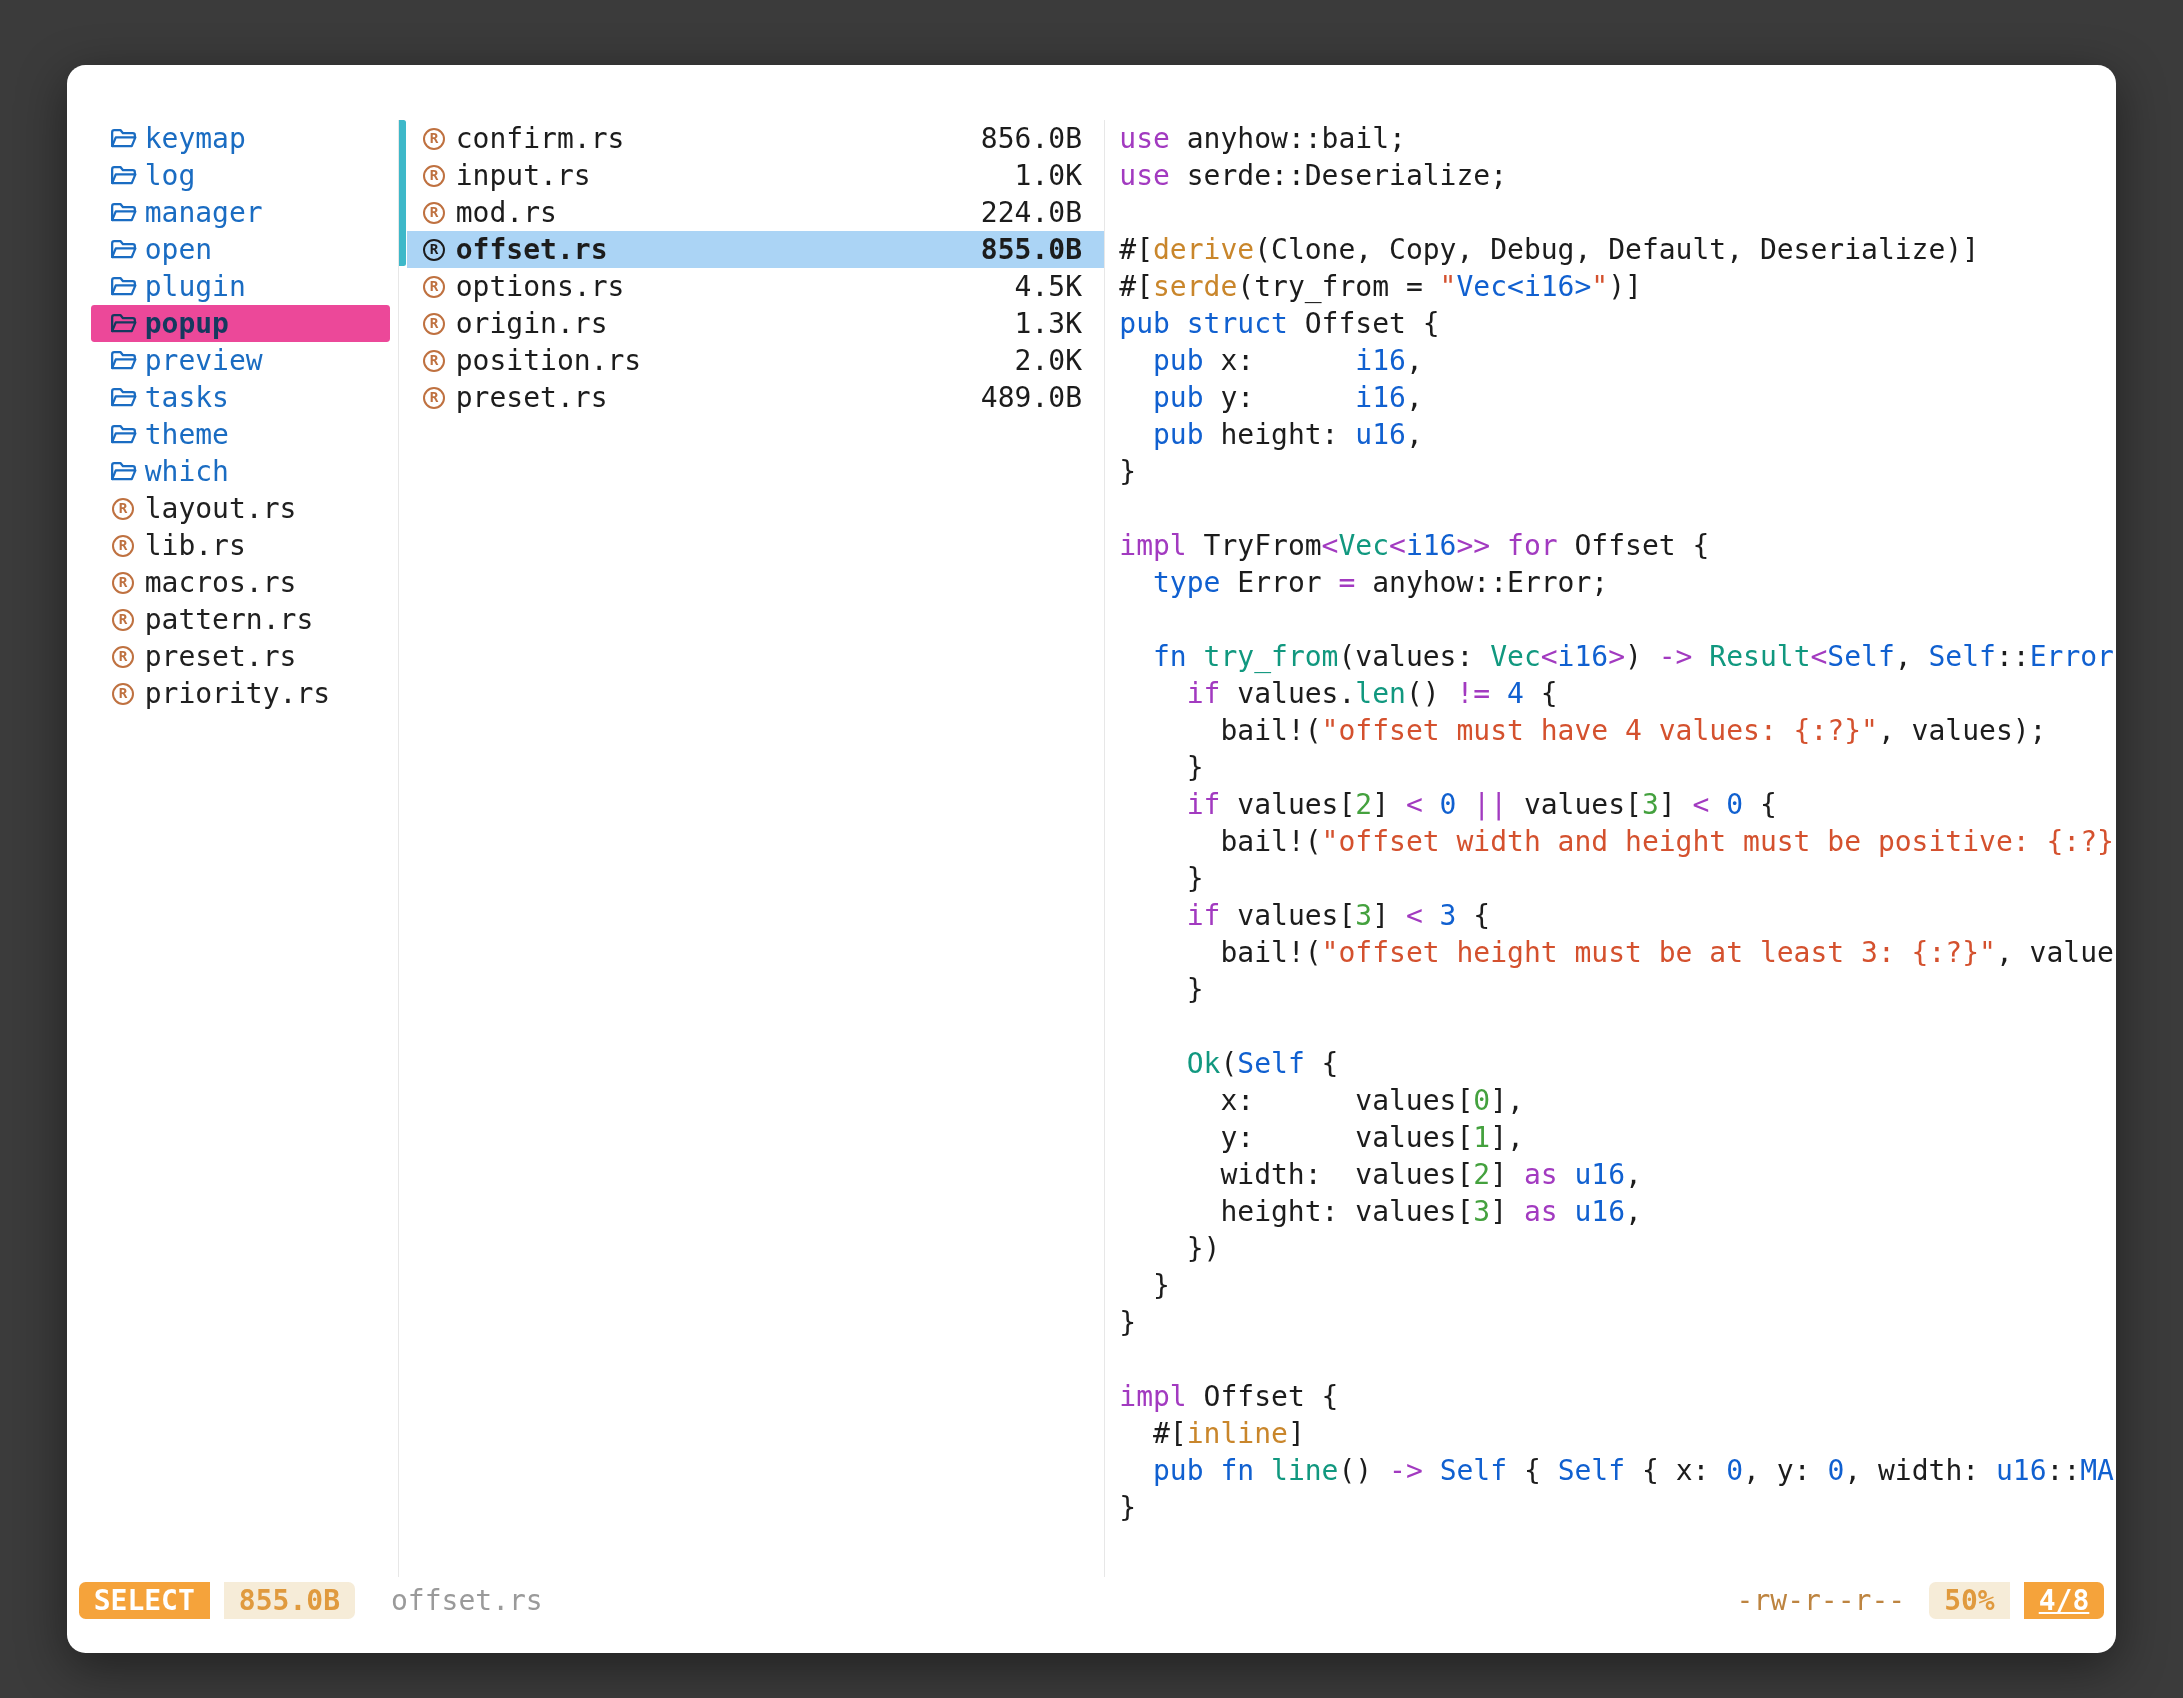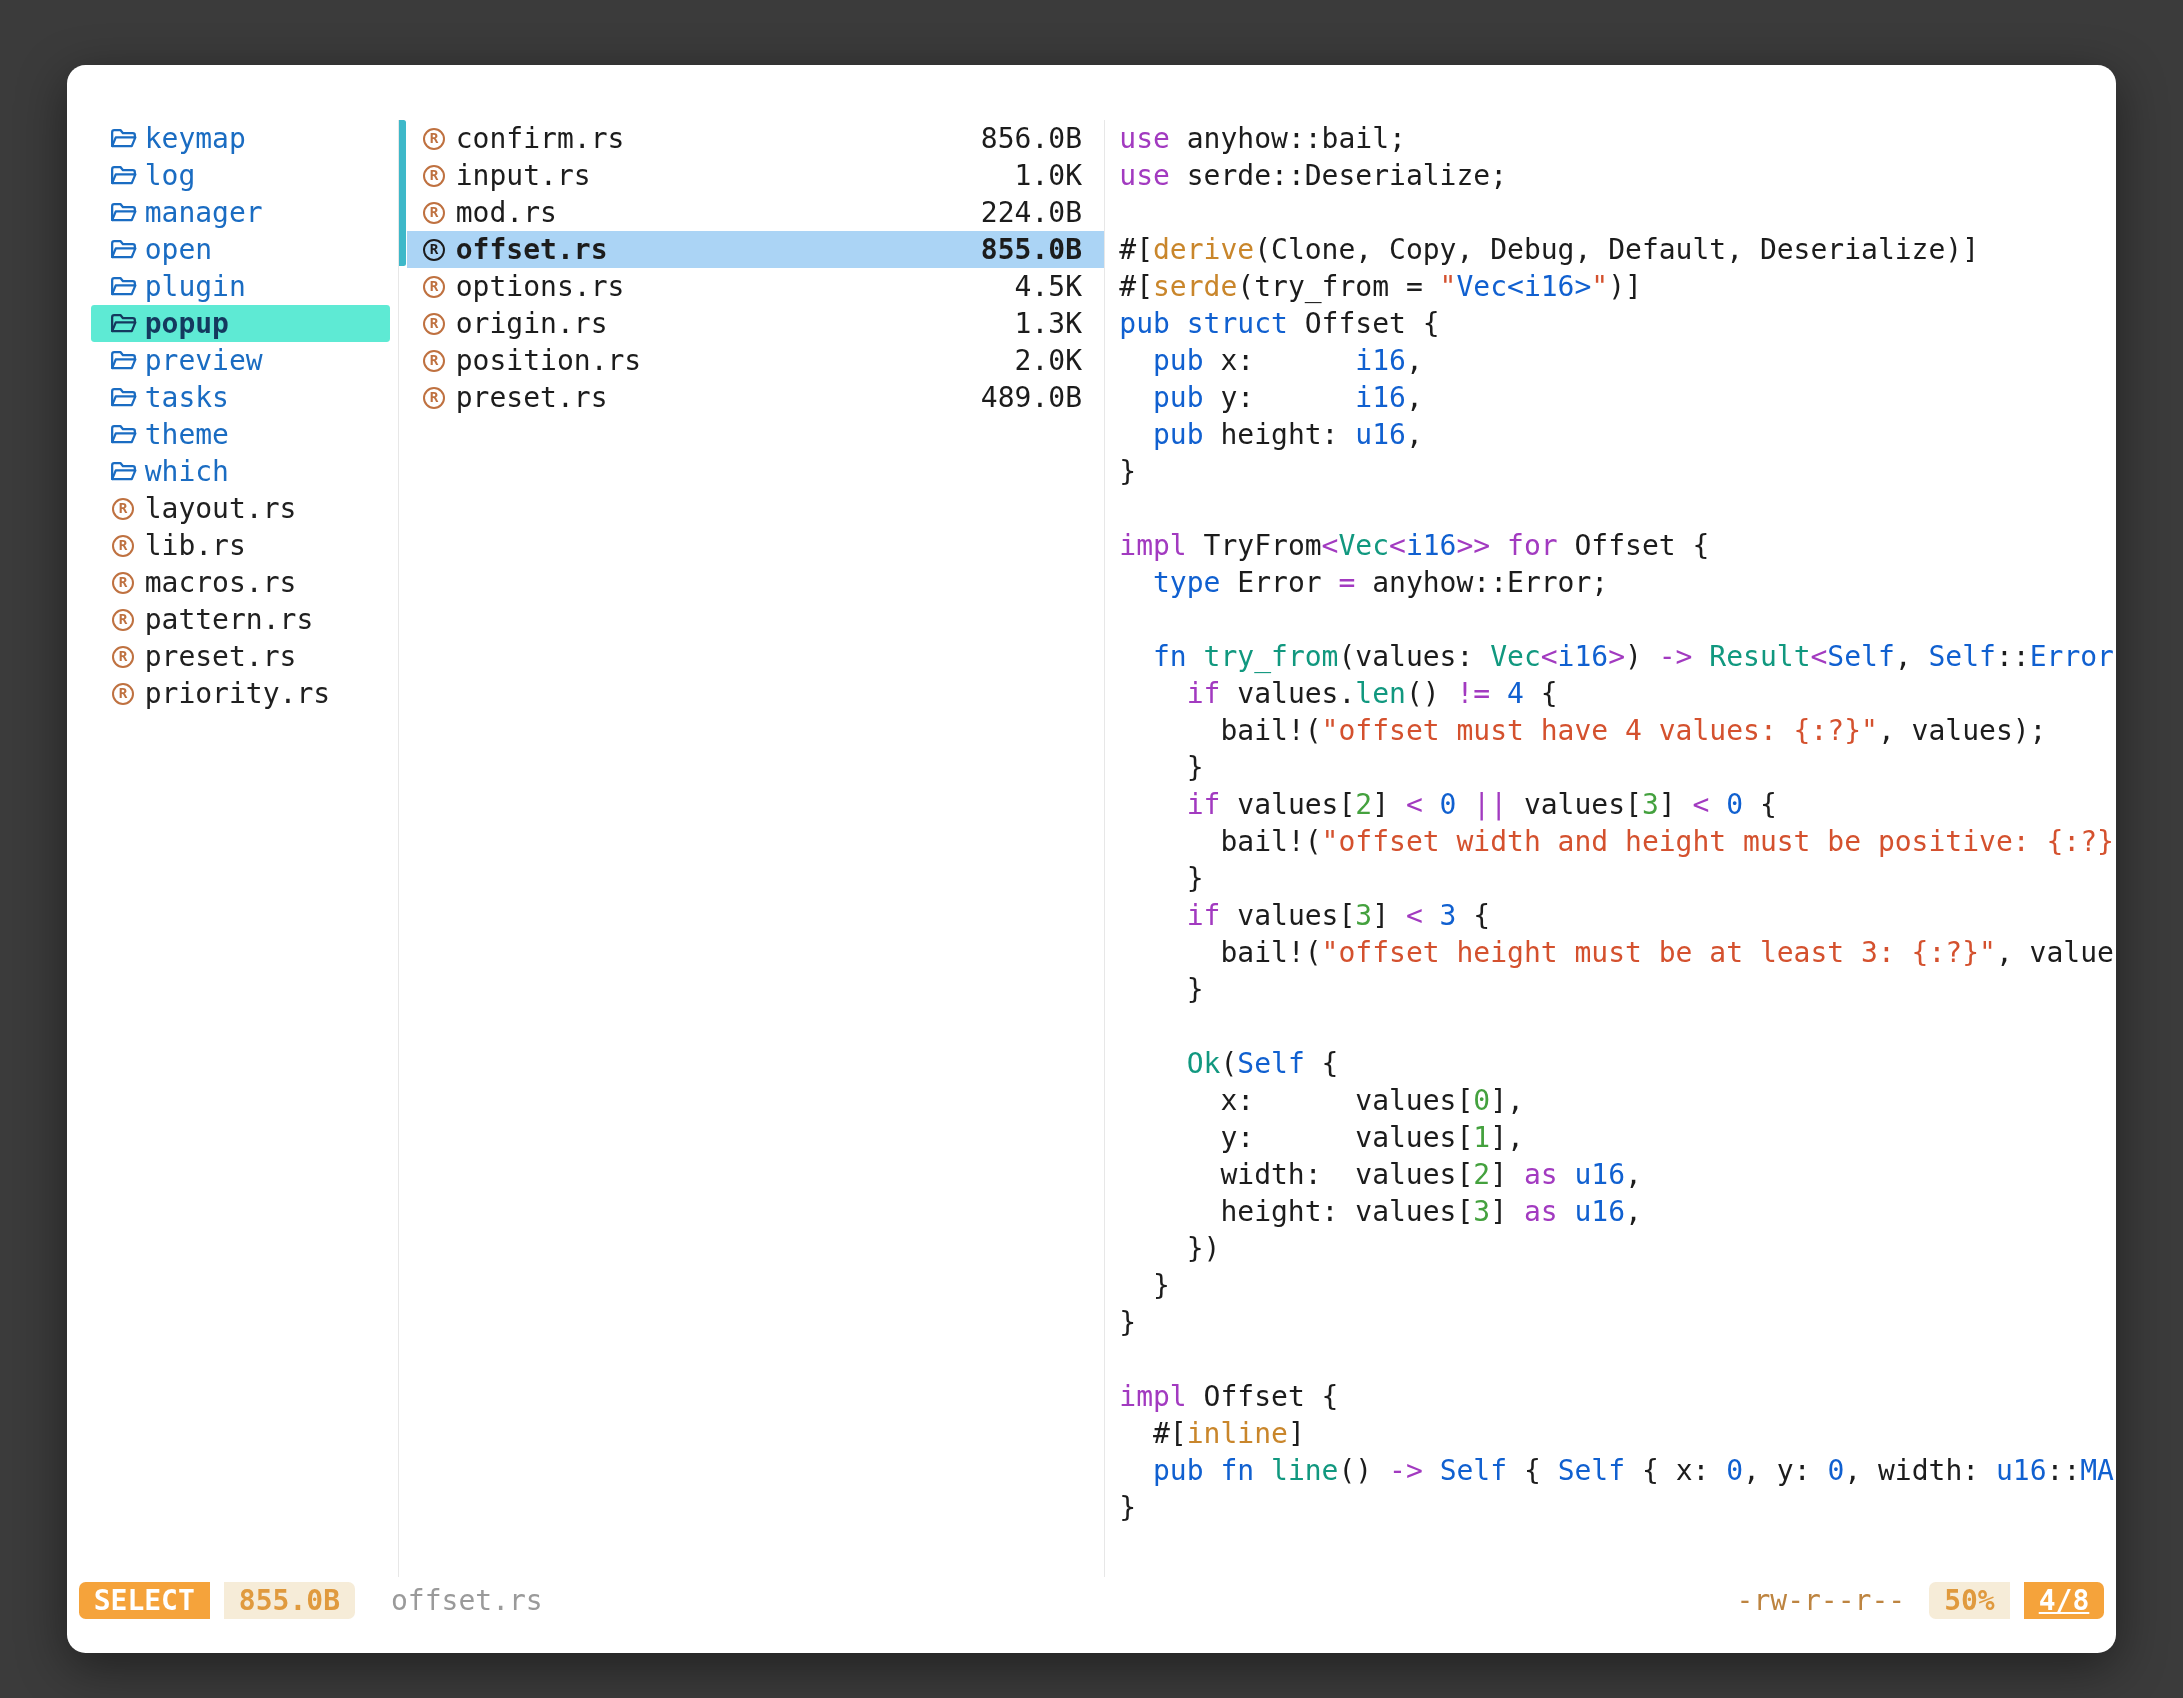--- a/index.html
+++ b/index.html
@@ -22,21 +22,21 @@
   .parent-pane{width:331px;padding-left:24px;}
   .current-pane{width:707px;position:relative;border-left:1.7px solid #e7e7e7;border-right:1.7px solid #e7e7e7;}
   .preview-pane{flex:1;padding-left:14.3px;}
 
   .row{
     height:37px;display:flex;align-items:center;
     font-size:28px;color:#1c1c1c;white-space:pre;
   }
   .parent-pane .row{padding-left:17px;margin-right:8.4px;border-radius:3.4px;}
   .dir-row{color:#1a6cc2;}
-  .dir-row.sel{background:#5eead4;color:#14395e;font-weight:bold;}
+  .dir-row.sel{background:#ec4899;color:#14395e;font-weight:bold;}
   .file-row{color:#202020;}
 
   .icon{width:30px;flex:0 0 30px;display:flex;align-items:center;justify-content:center;margin-right:6.7px;}
   .icon svg{display:block;}
   .rust-badge{
     width:22px;height:22px;border:2.5px solid #bf7140;color:#bf7140;
     border-radius:50%;font-size:14.3px;font-weight:bold;
     display:flex;align-items:center;justify-content:center;
     box-sizing:border-box;line-height:1;
   }

